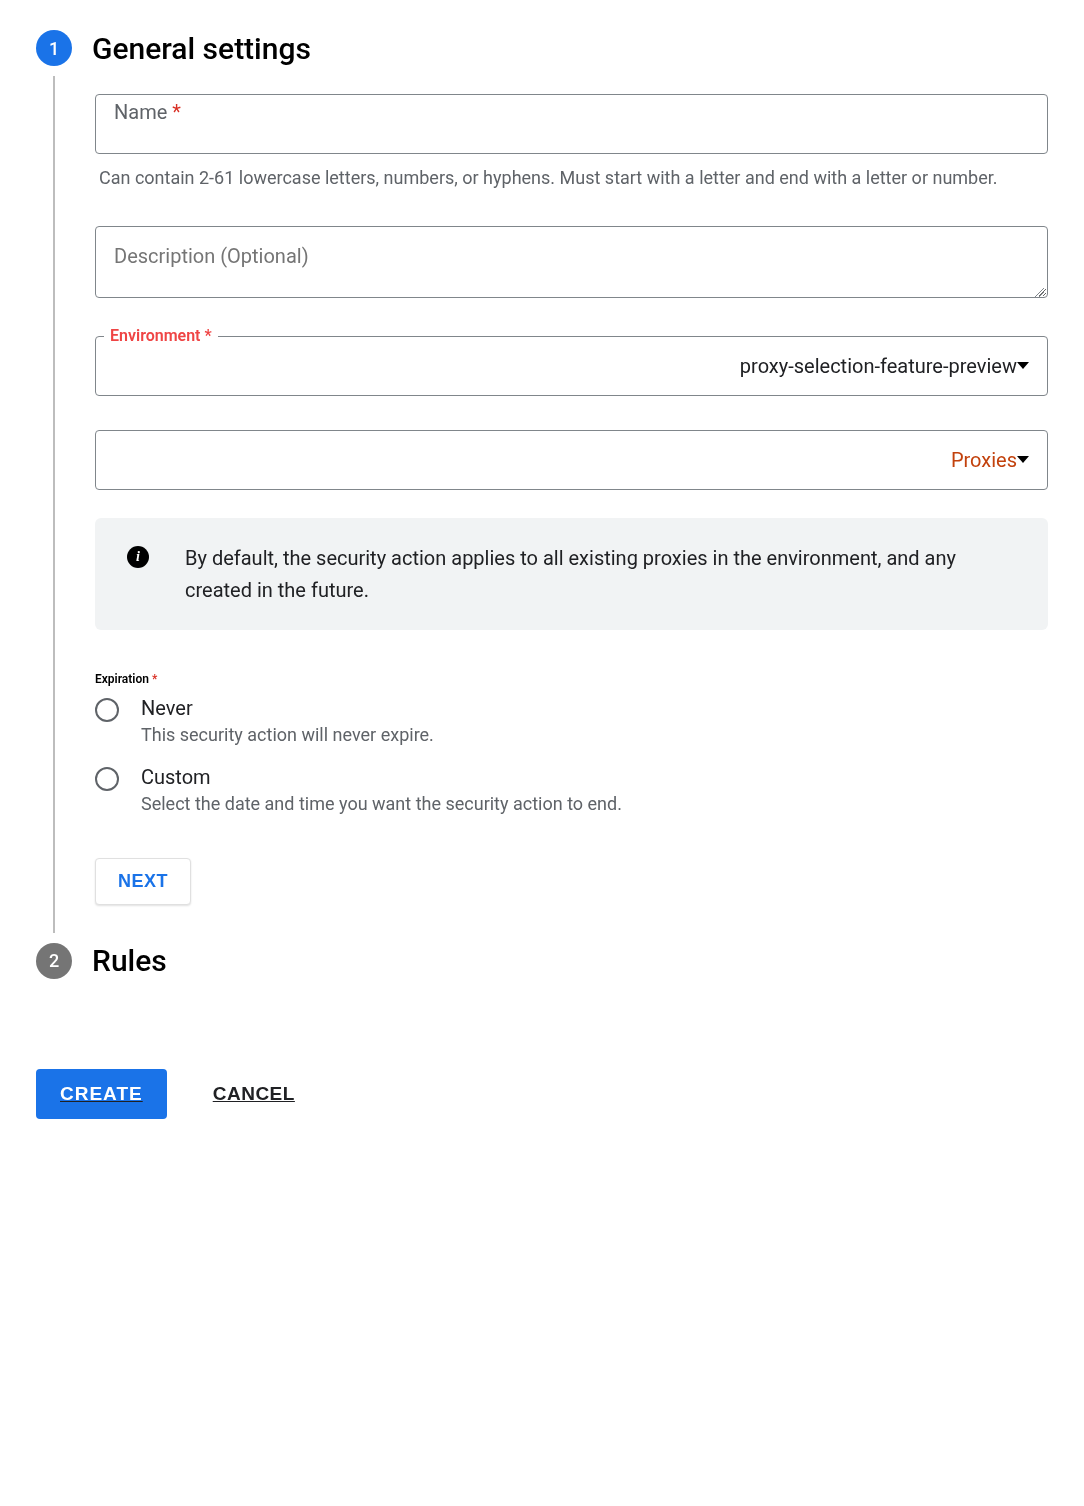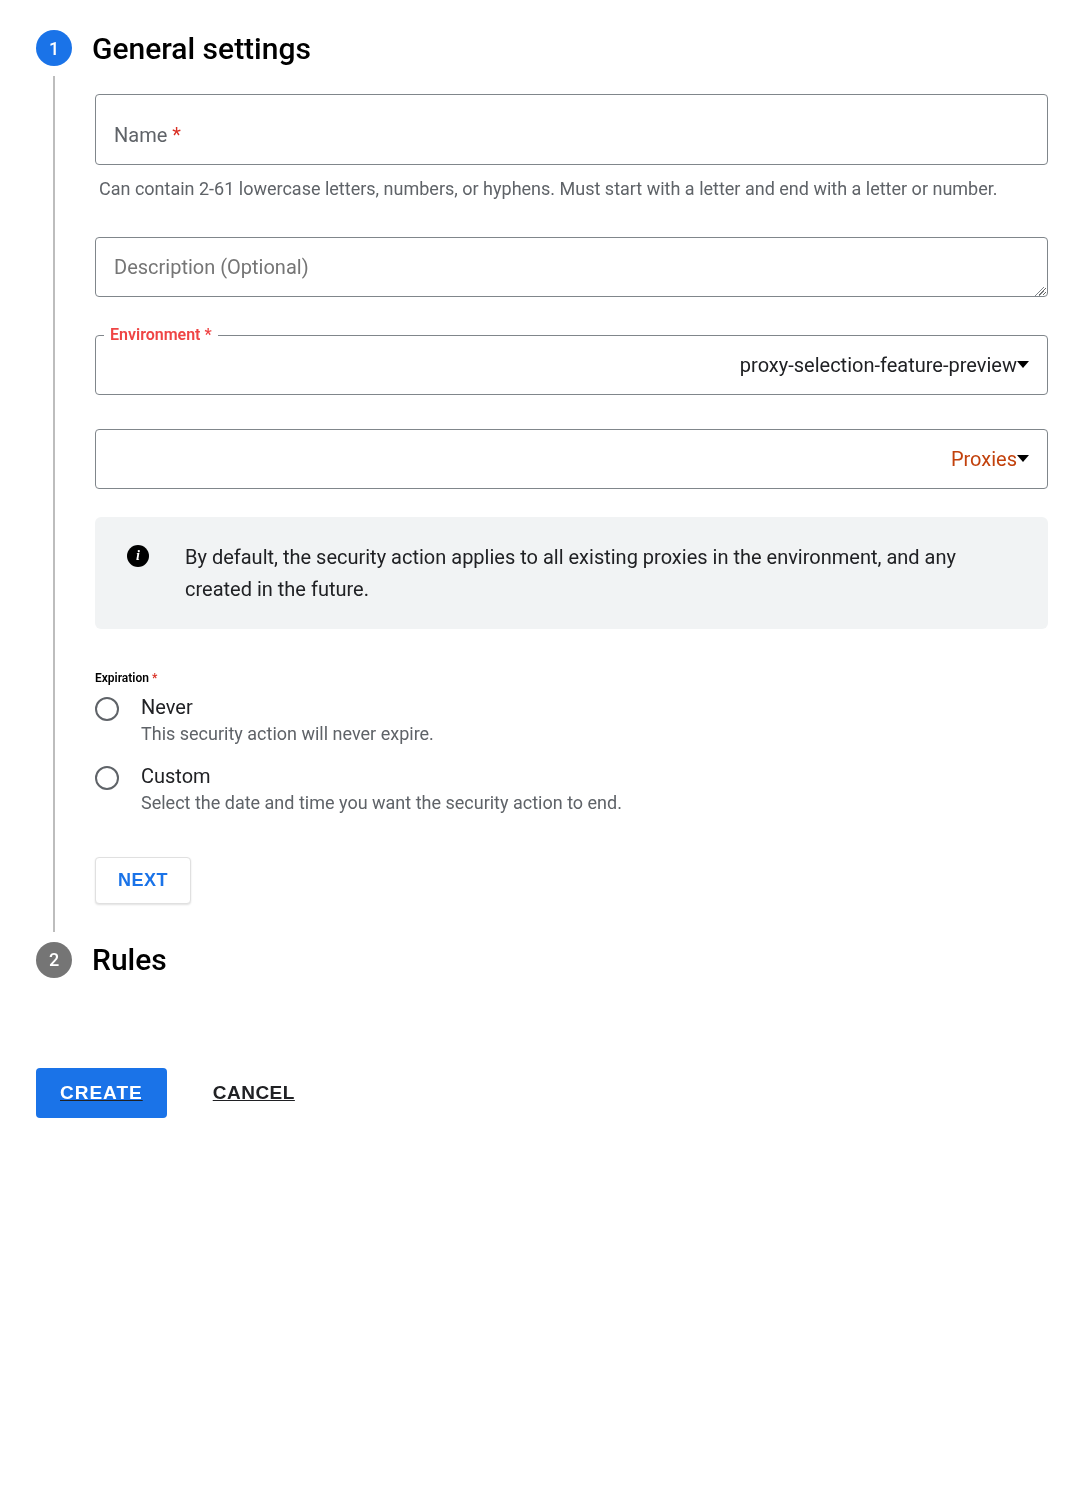--- a/index.html
+++ b/index.html
@@ -67,21 +67,21 @@
     line-height: 1.55;
   }
   .group {
     margin-bottom: 34px;
   }
   .textarea-wrap {
     position: relative;
   }
   .textarea-field {
     resize: both;
-    height: 60px;
+    height: 72px;
     padding-top: 17px;
   }
   .floating-wrap {
     position: relative;
     border: 1px solid #80868b;
     border-radius: 4px;
     padding: 0;
   }
   .floating-label {
     position: absolute;
@@ -220,21 +220,21 @@
   }
   .required-star {
     color: #d93025;
   }
   .name-label-span { color:#5f6368; font-size:20px; }
   .name-input-inner {
     position:absolute; inset:0; border:none; background:transparent; outline:none; width:100%; padding:17px 18px; font-size:20px;
   }
   .name-box {
     position: relative;
-    border:1px solid #80868b; border-radius:4px; height:71px; padding:28px 18px;
+    border:1px solid #80868b; border-radius:4px; height:60px; padding:5px 18px;
   }
   .resize-handle {
     position:absolute; right:4px; bottom:4px; width:10px; height:10px;
     background:
       linear-gradient(135deg, transparent 50%, #80868b 50%, #80868b 55%, transparent 55%,
                                transparent 70%, #80868b 70%, #80868b 75%, transparent 75%);
     pointer-events:none;
   }
 </style>
 </head>

